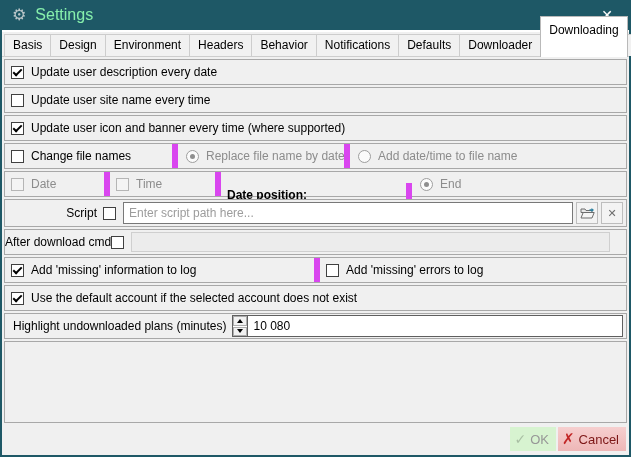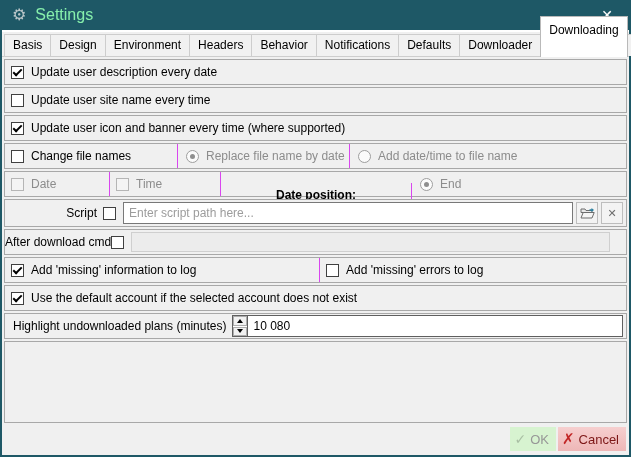--- a/index.html
+++ b/index.html
@@ -24,21 +24,21 @@
   .tab.active { background: #ffffff; border-color: #b9b9b9; padding-top: 6px; padding-bottom: 20px;
                 margin-bottom: -1px; position: relative; z-index: 2; }
 
   
   .content { flex: 1; display: flex; flex-direction: column; padding: 2px 2px 0 2px; background: #f0f0f0; }
   .panel { border: 1px solid #a8a8a8; background: #f0f0f0; display: flex; align-items: center;
            margin-bottom: 2px; height: 26px; flex: none; }
   .panel.tall { height: 28px; }
   .panel.grow { flex: 1; height: auto; }
   .cell { display: flex; align-items: center; height: 100%; padding: 0 6px; }
-  .cell.bordered { border-right: 1px solid #d946ef; }
+  .cell.bordered { border-right: 6px solid #d946ef; }
 
   .lbl { white-space: nowrap; }
   .lbl.disabled { color: #8c8c8c; }
   .lbl.bold { font-weight: bold; }
 
   
   .checkbox { width: 13px; height: 13px; background: #ffffff; border: 1px solid #404040;
               margin: 0 7px 0 6px; position: relative; flex: none; }
   .checkbox.checked::after { content: ""; position: absolute; left: 1px; top: 2px;
               width: 7px; height: 3px; border-left: 2px solid #000;
@@ -83,21 +83,21 @@
   .btn { display: flex; align-items: center; height: 24px; padding: 0 7px 0 4px;
          font-size: 13px; margin-left: 2px; cursor: default; }
   .btn-ok { background: #d7f3d0; color: #979797; }
   .btn-ok .ico { color: #a9bfa4; font-weight: bold; font-size: 14px; margin-right: 4px; }
   .btn-cancel { background: linear-gradient(#f6cfcf, #eeb7b7); color: #7c1616; }
   .btn-cancel .ico { color: #c22626; font-weight: bold; font-size: 15px; margin-right: 4px; }
 
   
   .w-filenames-1 { width: 173px; } .w-filenames-2 { width: 172px; }
   .w-date { width: 105px; } .w-time { width: 111px; }
-  .w-datepos { width: 191px; justify-content: center; margin-top: 21px; }
+  .w-datepos { width: 191px; justify-content: flex-start; margin-top: 21px; }
   .w-start { width: 116px; }
   .w-missing { width: 315px; }
   .lbl-script { width: 92px; text-align: right; display: inline-block; }
   .lbl-aftercmd { width: 100px; text-align: right; display: inline-block; }
   .gap6 { width: 6px; flex: none; }
 </style>
 </head>
 <body>
 
 <div class="window">

